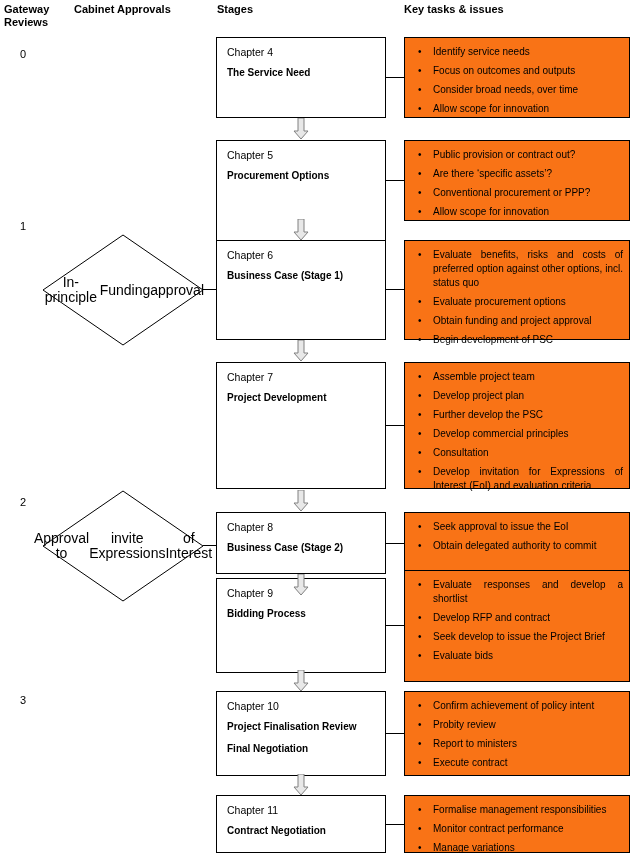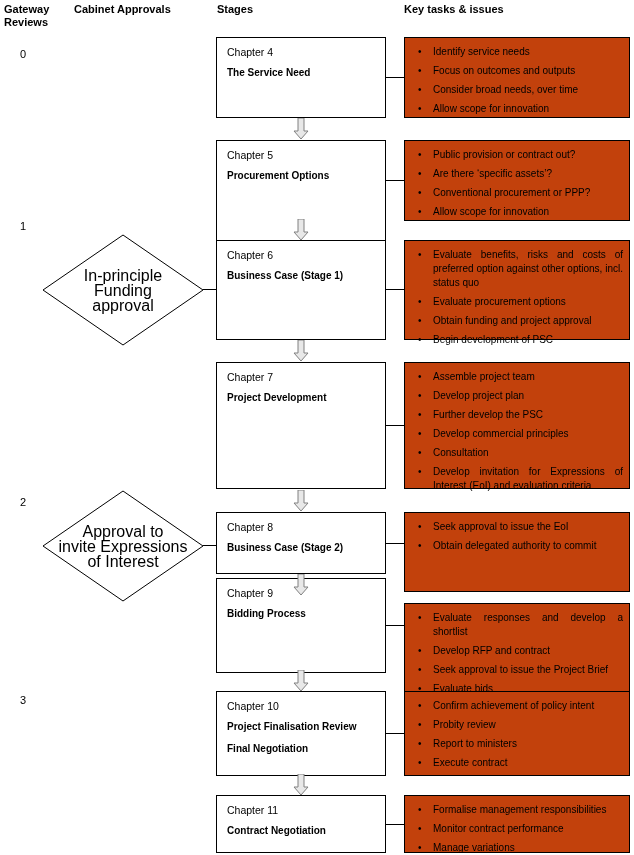--- a/index.html
+++ b/index.html
@@ -49,21 +49,21 @@
     line-height: 16px;
     color: #000;
   }
   .stage-title .ln {
     display: block;
   }
   .tasks {
     position: absolute;
     box-sizing: border-box;
     border: 1px solid #000000;
-    background: #c2410c;
+    background: #f97316;
     padding: 7px 6px 6px 6px;
   }
   .tasks ul {
     margin: 0;
     padding: 0;
     list-style: none;
   }
   .tasks li {
     position: relative;
     font-size: 10px;
@@ -95,24 +95,24 @@
     left: 0;
     top: 0;
   }
   .diamond-label {
     position: absolute;
     left: 0;
     top: 0;
     width: 100%;
     height: 100%;
     display: flex;
-    flex-direction: column;
+    flex-direction: row;
     align-items: center;
     justify-content: center;
-    font-size: 16px;
+    font-size: 14px;
     line-height: 15px;
     color: #000;
     text-align: center;
   }
   .connector {
     position: absolute;
     background: #000000;
   }
   .h-line { height: 1px; }
 </style>
@@ -299,25 +299,25 @@
     </ul>
   </div>
 
   <div class="tasks" style="left:404px; top:512px; width:226px; height:80px;">
     <ul>
       <li>Seek approval to issue the EoI</li>
       <li>Obtain delegated authority to commit</li>
     </ul>
   </div>
 
-  <div class="tasks" style="left:404px; top:603px; width:226px; height:95px;">
+  <div class="tasks" style="left:404px; top:570px; width:226px; height:112px;">
     <ul>
       <li>Evaluate responses and develop a shortlist</li>
       <li>Develop RFP and contract</li>
-      <li>Seek approval to issue the Project Brief</li>
+      <li>Seek develop to issue the Project Brief</li>
       <li>Evaluate bids</li>
     </ul>
   </div>
 
   <div class="tasks" style="left:404px; top:691px; width:226px; height:85px;">
     <ul>
       <li>Confirm achievement of policy intent</li>
       <li>Probity review</li>
       <li>Report to ministers</li>
       <li>Execute contract</li>

